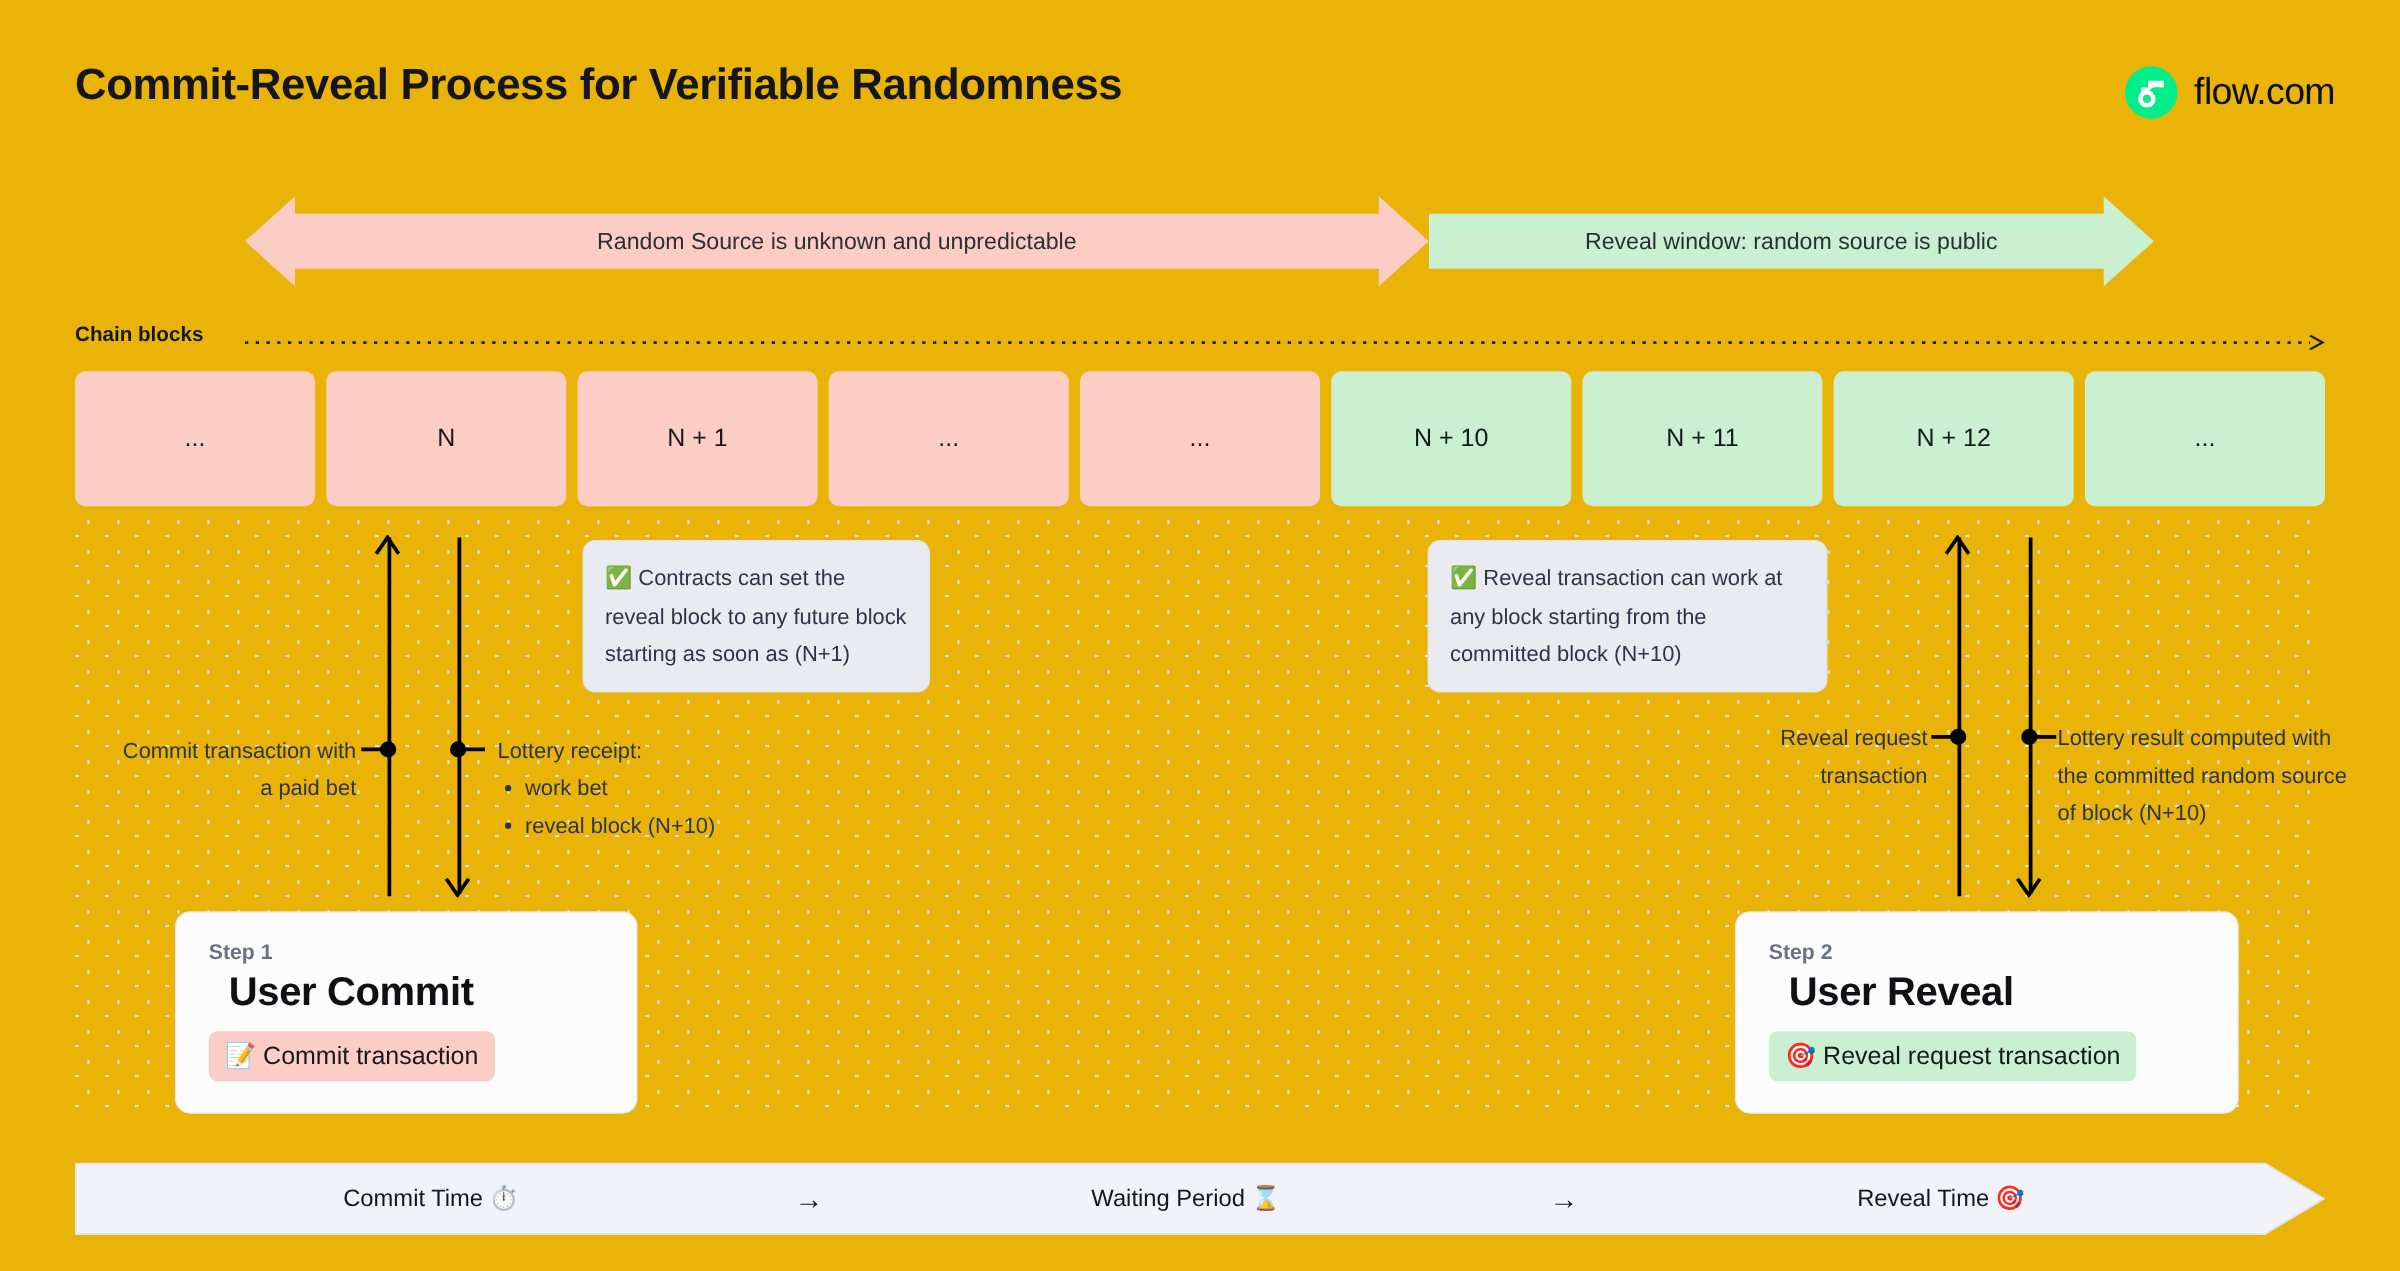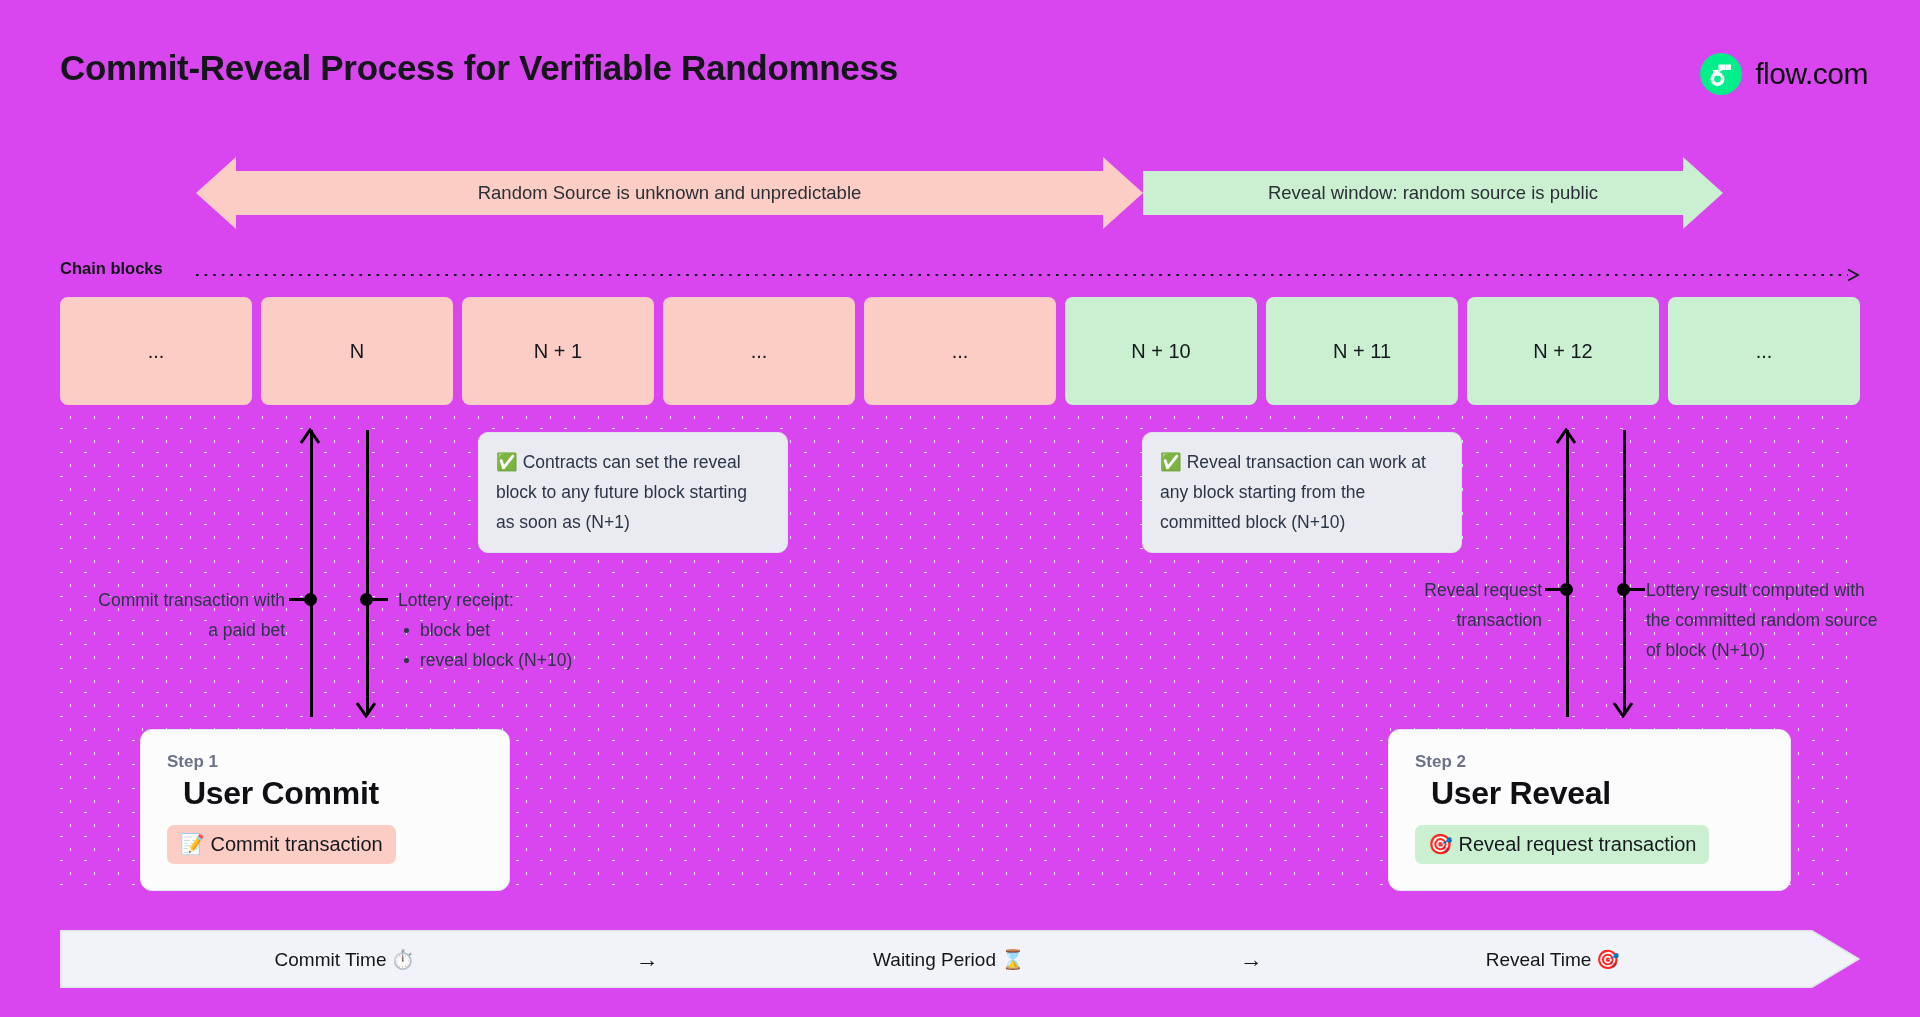--- a/index.html
+++ b/index.html
@@ -2,21 +2,21 @@
 <html><head>
 <meta charset="utf-8">
 <style>
   * { box-sizing: border-box; margin: 0; padding: 0; }
   html, body {
     width: 1920px; height: 1017px;
     background: #f1f3f8;
     font-family: "Liberation Sans", sans-serif;
     overflow: hidden;
   }
-  #stage { position: relative; width: 1920px; height: 1017px; background: #d946ef; }
+  #stage { position: relative; width: 1920px; height: 1017px; background: #eab308; }
 
   
   .page-title {
     position: absolute; left: 60px; top: 48px;
     font-size: 35px; font-weight: 700; color: #14161c;
     letter-spacing: -0.3px; white-space: nowrap;
   }
   .brand { position: absolute; right: 52px; top: 53px; display: flex; align-items: center; gap: 13px; }
   .brand-mark { width: 42px; height: 42px; border-radius: 50%; background: #00ef8b; position: relative; }
   .brand-mark svg { position: absolute; left: 0; top: 0; }
@@ -59,21 +59,21 @@
     mask-image:
       repeating-linear-gradient(to right, #000 0 3px, transparent 3px 24px),
       repeating-linear-gradient(to bottom, #000 0 3px, transparent 3px 24px);
   }
 
   
   .callout {
     position: absolute; background: #e9ebf1; border: 1px solid #dfe2ea; border-radius: 10px;
     padding: 14px 17px 15px 17px; color: #2c3447; font-size: 17.5px; line-height: 30px;
   }
-  #callout-commit { left: 478px; top: 432px; width: 310px; }
+  #callout-commit { left: 466px; top: 432px; width: 278px; }
   #callout-reveal { left: 1142px; top: 432px; width: 320px; }
   .emoji { font-family: "DejaVu Sans", sans-serif; }
 
   
   .vline { position: absolute; width: 3px; background: #000; }
   .vhead { position: absolute; width: 22px; height: 16px; }
   .dot { position: absolute; width: 13px; height: 13px; border-radius: 50%; background: #000; }
   .tick { position: absolute; height: 3px; background: #000; }
 
   .mlabel { position: absolute; font-size: 17.5px; line-height: 30px; color: #2c3447; }
@@ -214,21 +214,21 @@
   <div class="callout" id="callout-reveal">
     <span class="emoji">✅</span>
     <span>Reveal transaction can work at any block starting from the committed block (N+10)</span>
   </div>
 
   <div class="mlabel" id="lbl-commit">Commit transaction with a paid bet</div>
 
   <div class="mlabel" id="lbl-receipt">
     <div>Lottery receipt:</div>
     <ul>
-      <li>block bet</li>
+      <li>work bet</li>
       <li>reveal block (N+10)</li>
     </ul>
   </div>
 
   <div class="mlabel" id="lbl-revreq">Reveal request transaction</div>
   <div class="mlabel" id="lbl-result">Lottery result computed with the committed random source of block (N+10)</div>
 
   <div class="step-card" id="step-1">
     <div class="step-kicker">Step 1</div>
     <div class="step-title">User Commit</div>

